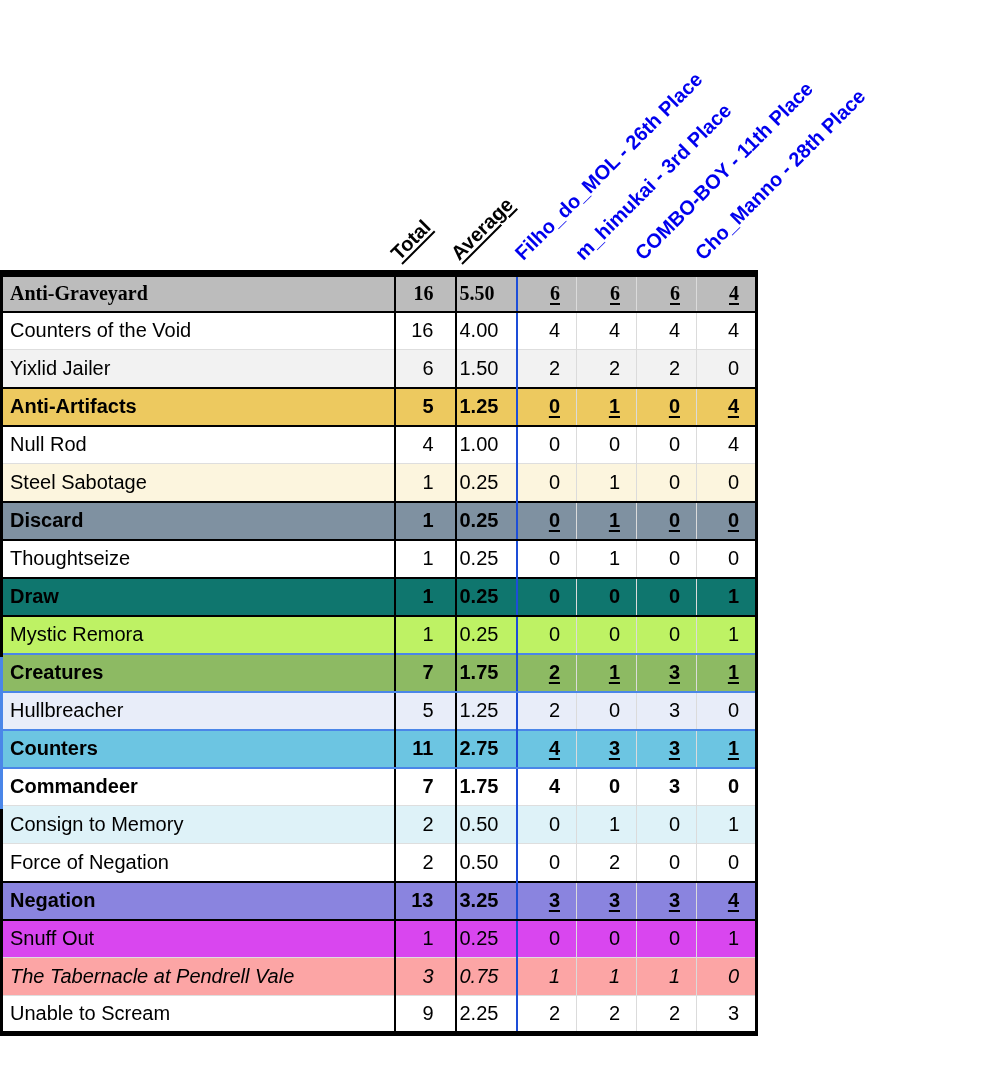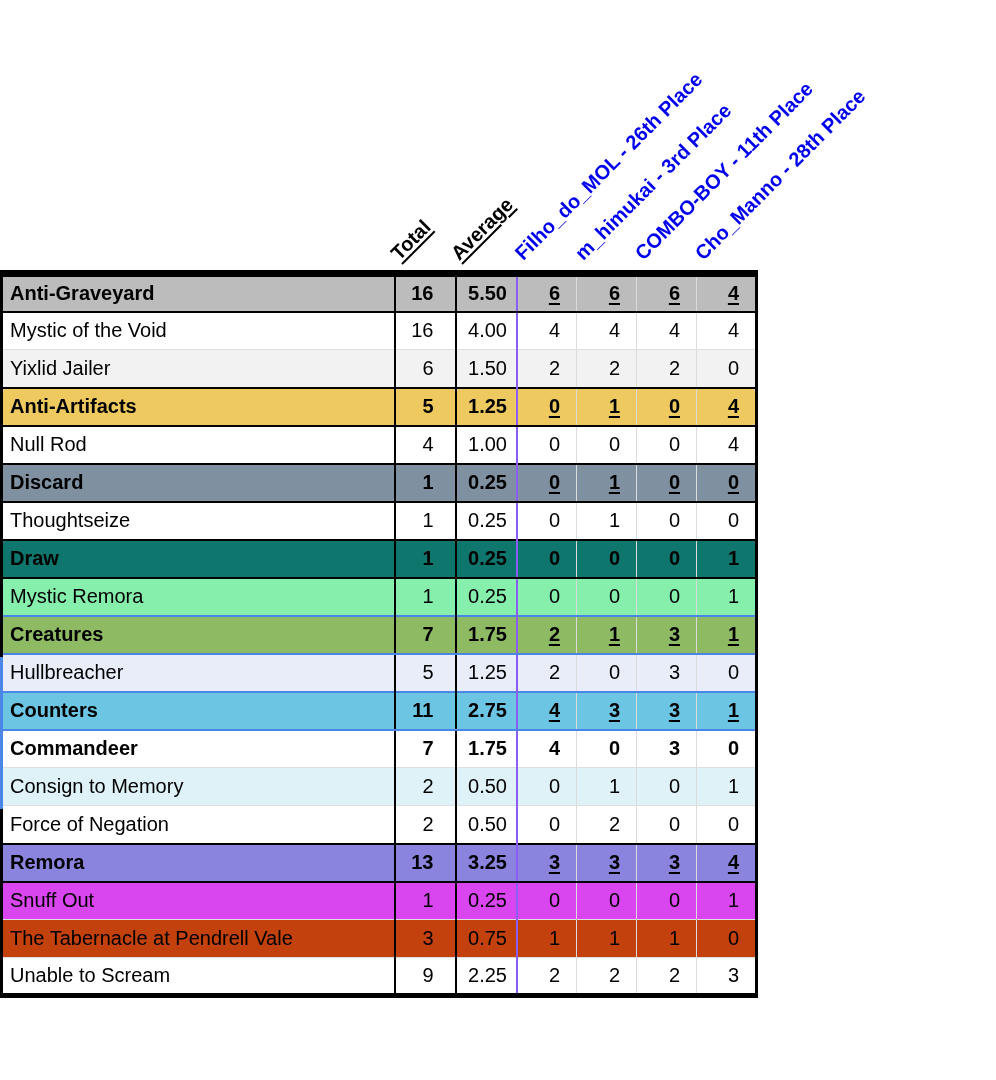--- a/index.html
+++ b/index.html
@@ -25,21 +25,21 @@
     font-size:20px;color:#000;
   }
   col.c-name{width:393px;}
   col.c-total{width:61px;}
   col.c-avg{width:61px;}
   col.c-p{width:60px;}
   tr{height:38px;}
   td{padding:0;vertical-align:middle;overflow:hidden;white-space:nowrap;}
   td.name{text-align:left;padding-left:7px;border-right:2px solid #000;}
   td.total{text-align:right;padding-right:21px;border-right:2px solid #000;}
-  td.avg{text-align:center;padding-left:3px;border-right:2px solid #8b5cf6;}
+  td.avg{text-align:left;padding-left:3px;border-right:2px solid #1d4ed8;}
   td.pval{text-align:right;padding-right:16px;}
   td.pval.sep{border-right:1px solid rgba(0,0,0,0.14);}
   tr.card td{border-top:1px solid rgba(0,0,0,0.13);}
   tr.category td{border-top:2px solid #000;border-bottom:2px solid #000;font-weight:bold;}
   tr.category.blue-box td{border-top:2px solid #4a86e8;border-bottom:2px solid #4a86e8;}
   .u{text-decoration:underline;text-decoration-thickness:2px;text-underline-offset:3px;}
   
   #blue-left-strip{position:absolute;left:0;top:657px;width:3px;height:152px;background:#4a86e8;}
 </style>
 </head>
@@ -58,31 +58,31 @@
     <colgroup>
       <col class="c-name">
         <col class="c-total">
         <col class="c-avg">
       <col class="c-p">
         <col class="c-p">
         <col class="c-p">
         <col class="c-p">
     </colgroup>
     <tbody id="sb-body">
-        <tr class="category" style="background-color: rgb(188, 188, 188);">
+        <tr class="category" style="background-color: rgb(188, 188, 188); font-family: Liberation Serif, serif;">
           <td class="name"><span>Anti-Graveyard</span></td>
           <td class="total"><span>16</span></td>
           <td class="avg"><span>5.50</span></td>
           <td class="pval sep"><span class="u">6</span></td>
           <td class="pval sep"><span class="u">6</span></td>
           <td class="pval sep"><span class="u">6</span></td>
           <td class="pval"><span class="u">4</span></td>
         </tr>
         <tr class="card" style="background-color: rgb(255, 255, 255);">
-          <td class="name"><span>Mystic of the Void</span></td>
+          <td class="name"><span>Counters of the Void</span></td>
           <td class="total"><span>16</span></td>
           <td class="avg"><span>4.00</span></td>
           <td class="pval sep"><span>4</span></td>
           <td class="pval sep"><span>4</span></td>
           <td class="pval sep"><span>4</span></td>
           <td class="pval"><span>4</span></td>
         </tr>
         <tr class="card" style="background-color: rgb(242, 242, 242);">
           <td class="name"><span>Yixlid Jailer</span></td>
           <td class="total"><span>6</span></td>
@@ -103,20 +103,29 @@
         </tr>
         <tr class="card" style="background-color: rgb(255, 255, 255);">
           <td class="name"><span>Null Rod</span></td>
           <td class="total"><span>4</span></td>
           <td class="avg"><span>1.00</span></td>
           <td class="pval sep"><span>0</span></td>
           <td class="pval sep"><span>0</span></td>
           <td class="pval sep"><span>0</span></td>
           <td class="pval"><span>4</span></td>
         </tr>
+        <tr class="card" style="background-color: rgb(252, 245, 222);">
+          <td class="name"><span>Steel Sabotage</span></td>
+          <td class="total"><span>1</span></td>
+          <td class="avg"><span>0.25</span></td>
+          <td class="pval sep"><span>0</span></td>
+          <td class="pval sep"><span>1</span></td>
+          <td class="pval sep"><span>0</span></td>
+          <td class="pval"><span>0</span></td>
+        </tr>
         <tr class="category" style="background-color: rgb(127, 145, 161);">
           <td class="name"><span>Discard</span></td>
           <td class="total"><span>1</span></td>
           <td class="avg"><span>0.25</span></td>
           <td class="pval sep"><span class="u">0</span></td>
           <td class="pval sep"><span class="u">1</span></td>
           <td class="pval sep"><span class="u">0</span></td>
           <td class="pval"><span class="u">0</span></td>
         </tr>
         <tr class="card" style="background-color: rgb(255, 255, 255);">
@@ -130,21 +139,21 @@
         </tr>
         <tr class="category" style="background-color: #0f766e;">
           <td class="name"><span>Draw</span></td>
           <td class="total"><span>1</span></td>
           <td class="avg"><span>0.25</span></td>
           <td class="pval sep"><span>0</span></td>
           <td class="pval sep"><span>0</span></td>
           <td class="pval sep"><span>0</span></td>
           <td class="pval"><span>1</span></td>
         </tr>
-        <tr class="card" style="background-color: #86efac;">
+        <tr class="card" style="background-color: #bef264;">
           <td class="name"><span>Mystic Remora</span></td>
           <td class="total"><span>1</span></td>
           <td class="avg"><span>0.25</span></td>
           <td class="pval sep"><span>0</span></td>
           <td class="pval sep"><span>0</span></td>
           <td class="pval sep"><span>0</span></td>
           <td class="pval"><span>1</span></td>
         </tr>
         <tr class="category blue-box" style="background-color: rgb(141, 186, 99);">
           <td class="name"><span>Creatures</span></td>
@@ -194,38 +203,38 @@
         <tr class="card" style="background-color: rgb(255, 255, 255);">
           <td class="name"><span>Force of Negation</span></td>
           <td class="total"><span>2</span></td>
           <td class="avg"><span>0.50</span></td>
           <td class="pval sep"><span>0</span></td>
           <td class="pval sep"><span>2</span></td>
           <td class="pval sep"><span>0</span></td>
           <td class="pval"><span>0</span></td>
         </tr>
         <tr class="category" style="background-color: rgb(138, 132, 223);">
-          <td class="name"><span>Remora</span></td>
+          <td class="name"><span>Negation</span></td>
           <td class="total"><span>13</span></td>
           <td class="avg"><span>3.25</span></td>
           <td class="pval sep"><span class="u">3</span></td>
           <td class="pval sep"><span class="u">3</span></td>
           <td class="pval sep"><span class="u">3</span></td>
           <td class="pval"><span class="u">4</span></td>
         </tr>
         <tr class="card" style="background-color: #d946ef;">
           <td class="name"><span>Snuff Out</span></td>
           <td class="total"><span>1</span></td>
           <td class="avg"><span>0.25</span></td>
           <td class="pval sep"><span>0</span></td>
           <td class="pval sep"><span>0</span></td>
           <td class="pval sep"><span>0</span></td>
           <td class="pval"><span>1</span></td>
         </tr>
-        <tr class="card" style="background-color: #c2410c;">
+        <tr class="card" style="background-color: #fca5a5; font-style: italic;">
           <td class="name"><span>The Tabernacle at Pendrell Vale</span></td>
           <td class="total"><span>3</span></td>
           <td class="avg"><span>0.75</span></td>
           <td class="pval sep"><span>1</span></td>
           <td class="pval sep"><span>1</span></td>
           <td class="pval sep"><span>1</span></td>
           <td class="pval"><span>0</span></td>
         </tr>
         <tr class="card" style="background-color: rgb(255, 255, 255);">
           <td class="name"><span>Unable to Scream</span></td>

